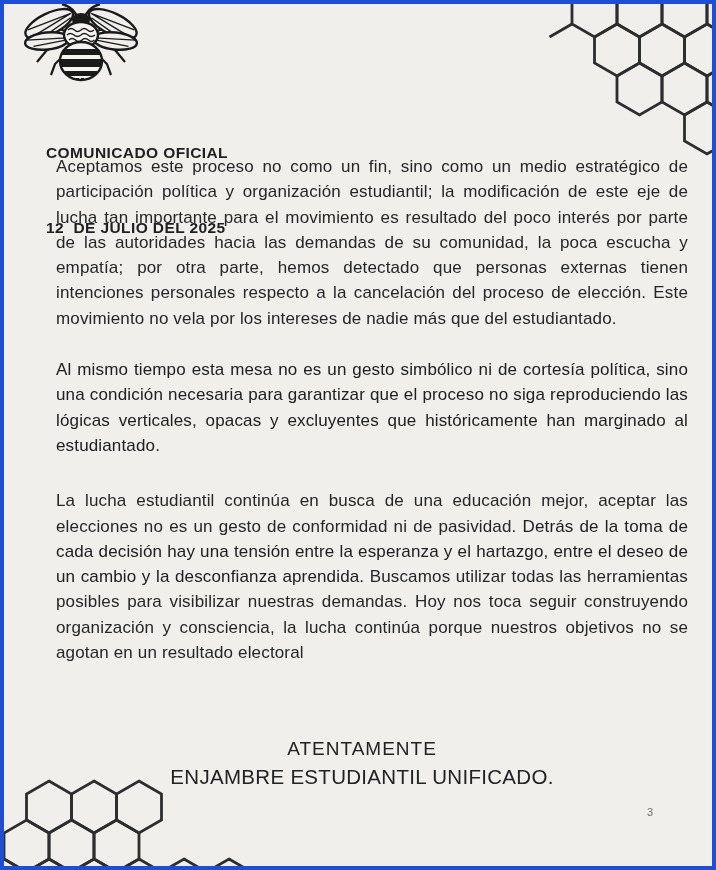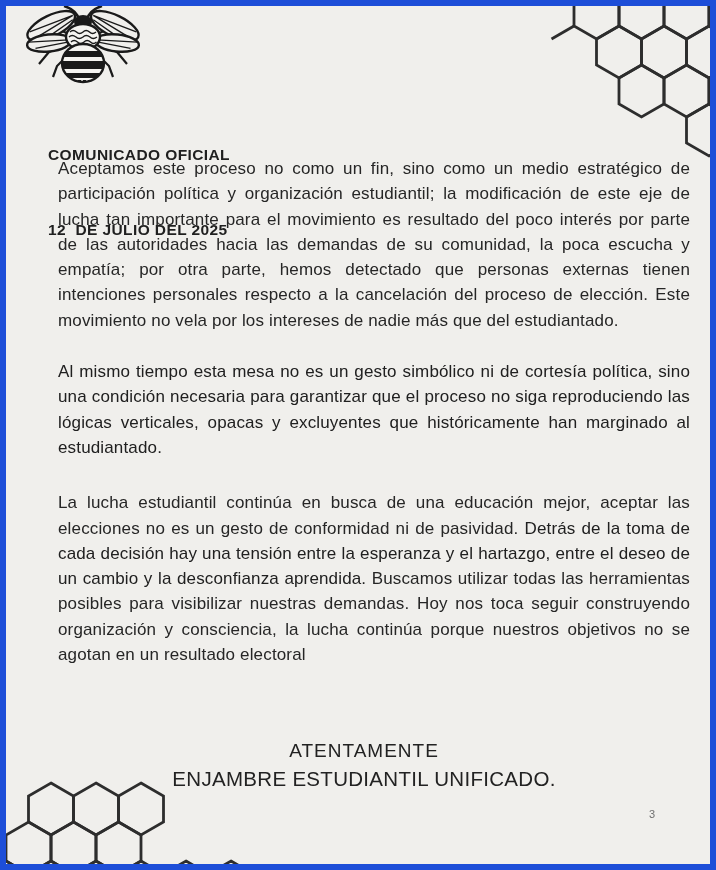--- a/index.html
+++ b/index.html
@@ -7,21 +7,21 @@
     padding: 0;
     background: #e8e7e5;
     font-family: "Liberation Sans", sans-serif;
   }
   .page {
     position: relative;
     width: 716px;
     height: 870px;
     box-sizing: border-box;
     background: #f0efec;
-    border: 6px solid #1d4ed8;
+    border: 4px solid #1d4ed8;
     overflow: hidden;
     color: #222;
   }
   
   .bee {
     position: absolute;
     left: 13px;
     top: 0;
     width: 128px;
     height: 80px;

